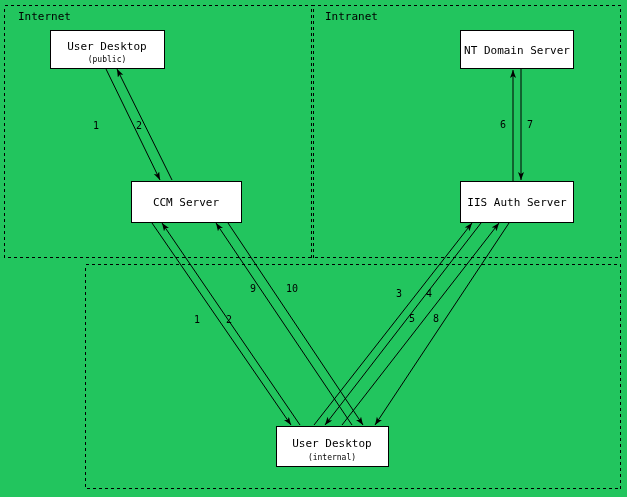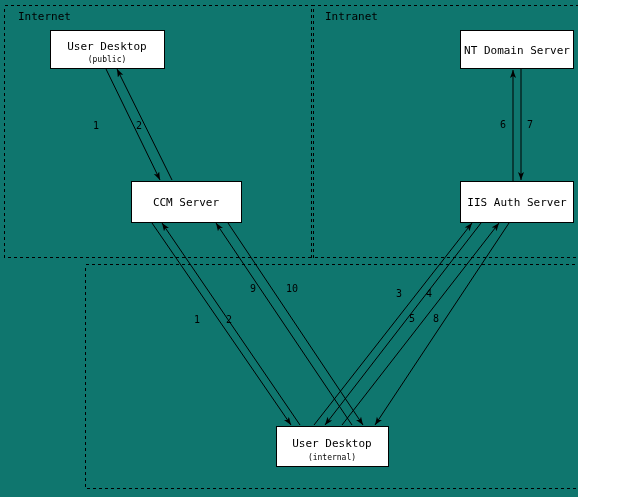--- a/index.html
+++ b/index.html
@@ -2,23 +2,23 @@
 <html><head>
 <meta charset="utf-8">
 <style>
   html, body {
     margin: 0;
     padding: 0;
     background: #ffffff;
   }
   #canvas {
     position: relative;
-    width: 578px;
+    width: 627px;
     height: 497px;
-    background: #0f766e;
+    background: #22c55e;
     font-family: "DejaVu Sans Mono", monospace;
     overflow: hidden;
   }
   svg.layer {
     position: absolute;
     left: 0;
     top: 0;
     width: 627px;
     height: 497px;
   }

